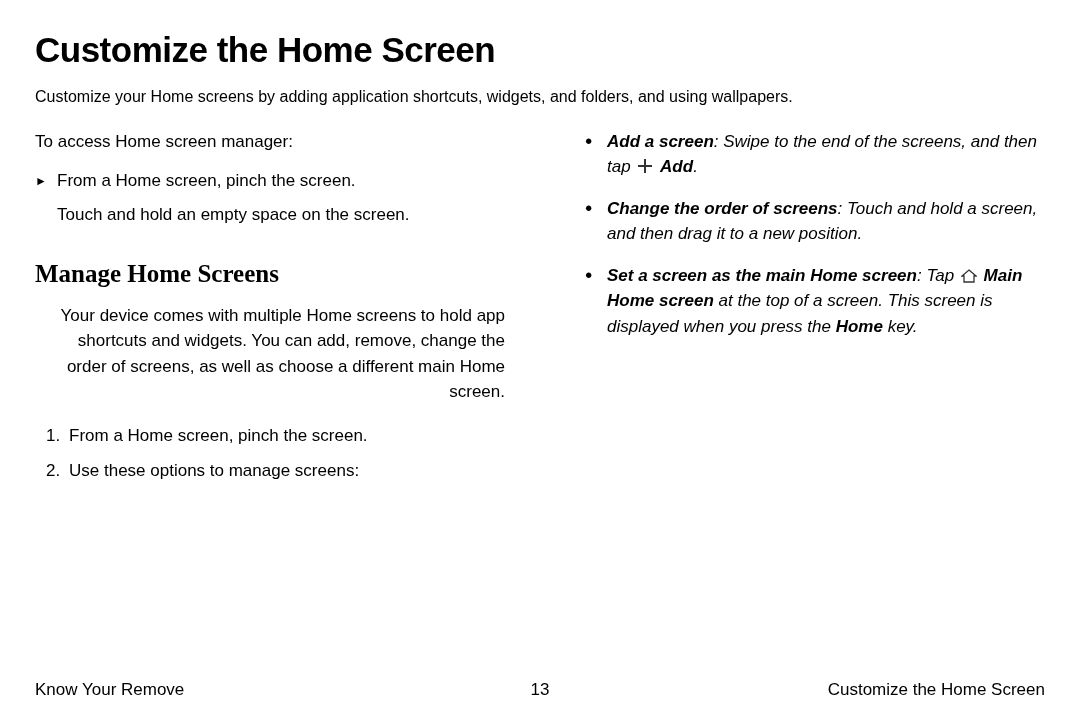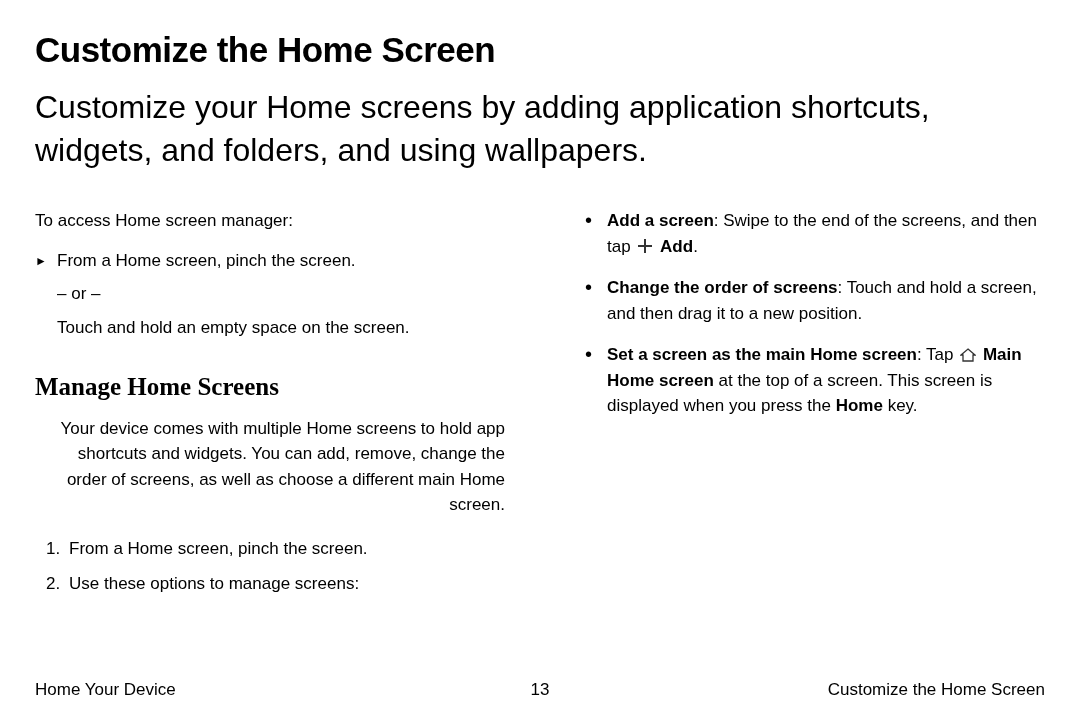--- a/index.html
+++ b/index.html
@@ -16,23 +16,23 @@
       padding: 30px 35px 20px 35px;
       position: relative;
     }
     h1 {
       font-size: 35px;
       font-weight: 900;
       margin-bottom: 16px;
       letter-spacing: -0.5px;
     }
     .intro {
-      font-size: 32px;
+      font-size: 16px;
       line-height: 1.35;
-      margin-bottom: 36px;
+      margin-bottom: 21px;
     }
     .columns {
       display: flex;
       gap: 70px;
     }
     .col {
       flex: 1;
       font-size: 17px;
       line-height: 1.5;
     }
@@ -73,20 +73,21 @@
       margin-left: 20px;
       padding-left: 10px;
     }
     ol li {
       margin-bottom: 10px;
       padding-left: 4px;
     }
     ul {
       list-style: none;
       padding-left: 24px;
+      font-style: italic;
     }
     ul li {
       position: relative;
       margin-bottom: 16px;
       padding-left: 8px;
     }
     ul li::before {
       content: "•";
       position: absolute;
       left: -14px;
@@ -119,21 +120,20 @@
 </head>
 <body>
 
 <h1>Customize the Home Screen</h1>
 <p class="intro">Customize your Home screens by adding application shortcuts, widgets, and folders, and using wallpapers.</p>
 
 <div class="columns">
   <div class="col">
     <p class="access-line">To access Home screen manager:</p>
     <p class="access-item arrow-bullet">From a Home screen, pinch the screen.</p>
-    <p class="or-line">– or –</p>
     <p class="touch-line">Touch and hold an empty space on the screen.</p>
 
     <h2>Manage Home Screens</h2>
     <p class="manage-intro">Your device comes with multiple Home screens to hold app shortcuts and widgets. You can add, remove, change the order of screens, as well as choose a different main Home screen.</p>
     <ol>
       <li>From a Home screen, pinch the screen.</li>
       <li>Use these options to manage screens:</li>
     </ol>
   </div>
 
@@ -150,16 +150,16 @@
       <li>
         <span class="bold">Set a screen as the main Home screen</span><span>: Tap </span><svg class="inline-icon" width="16" height="14" viewBox="0 0 16 14">
             <path d="M8 1l7 6h-2v6H3V7H1l7-6z" fill="none" stroke="#333" stroke-width="1.3"></path>
           </svg> <span class="bold">Main Home screen</span><span> at the top of a screen. This screen is displayed when you press the </span><span class="bold">Home</span><span> key.</span>
       </li>
     </ul>
   </div>
 </div>
 
 <div class="footer">
-  <span>Home Your Device</span>
+  <span>Know Your Remove</span>
   <span class="footer-center">13</span>
   <span>Customize the Home Screen</span>
 </div>
 
 </body></html>

